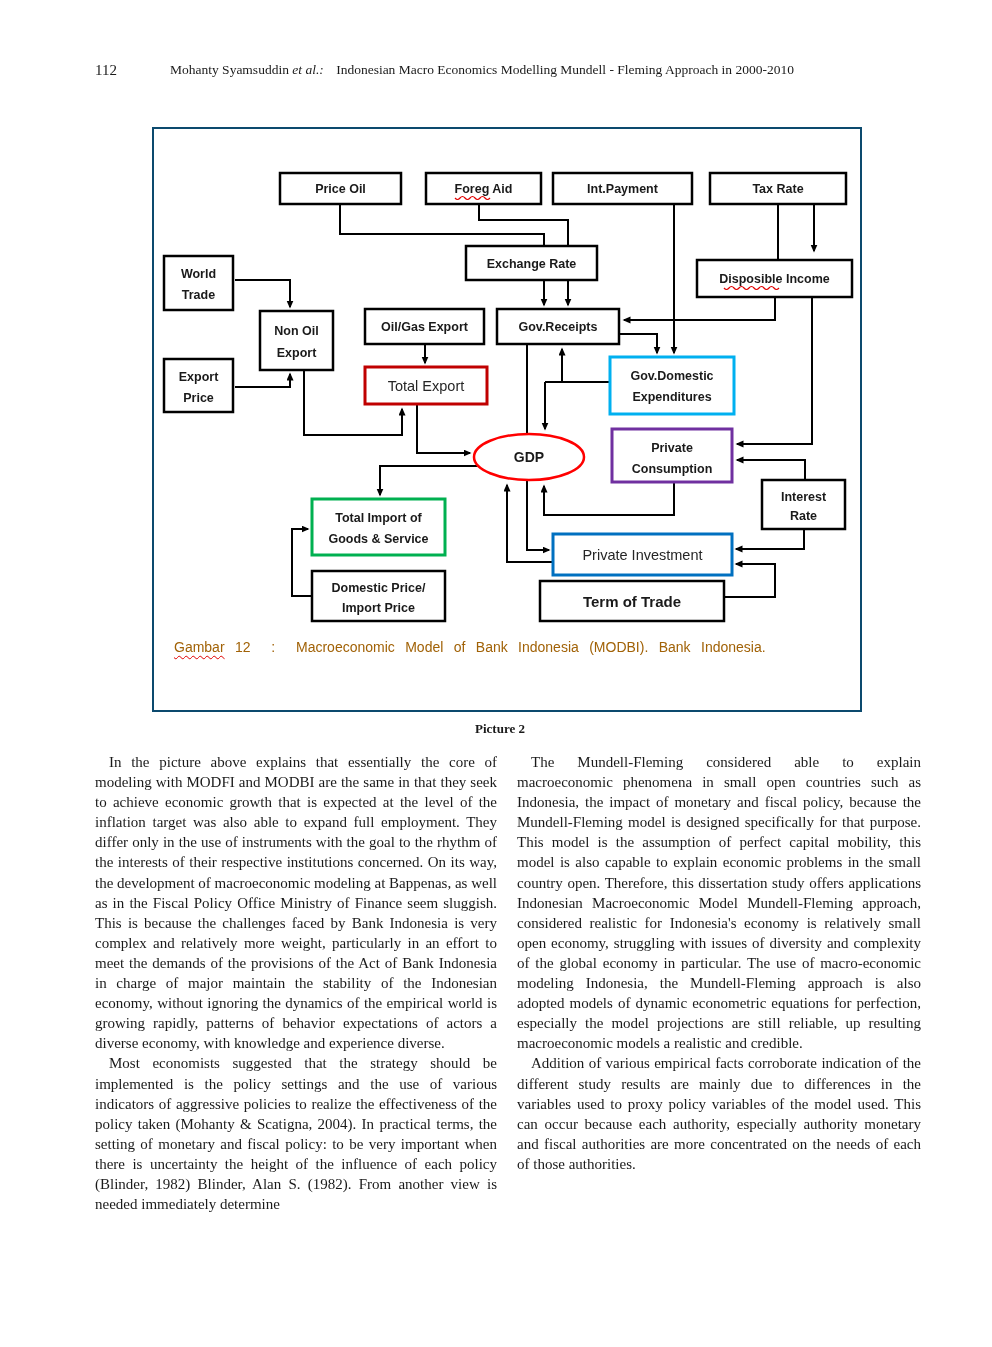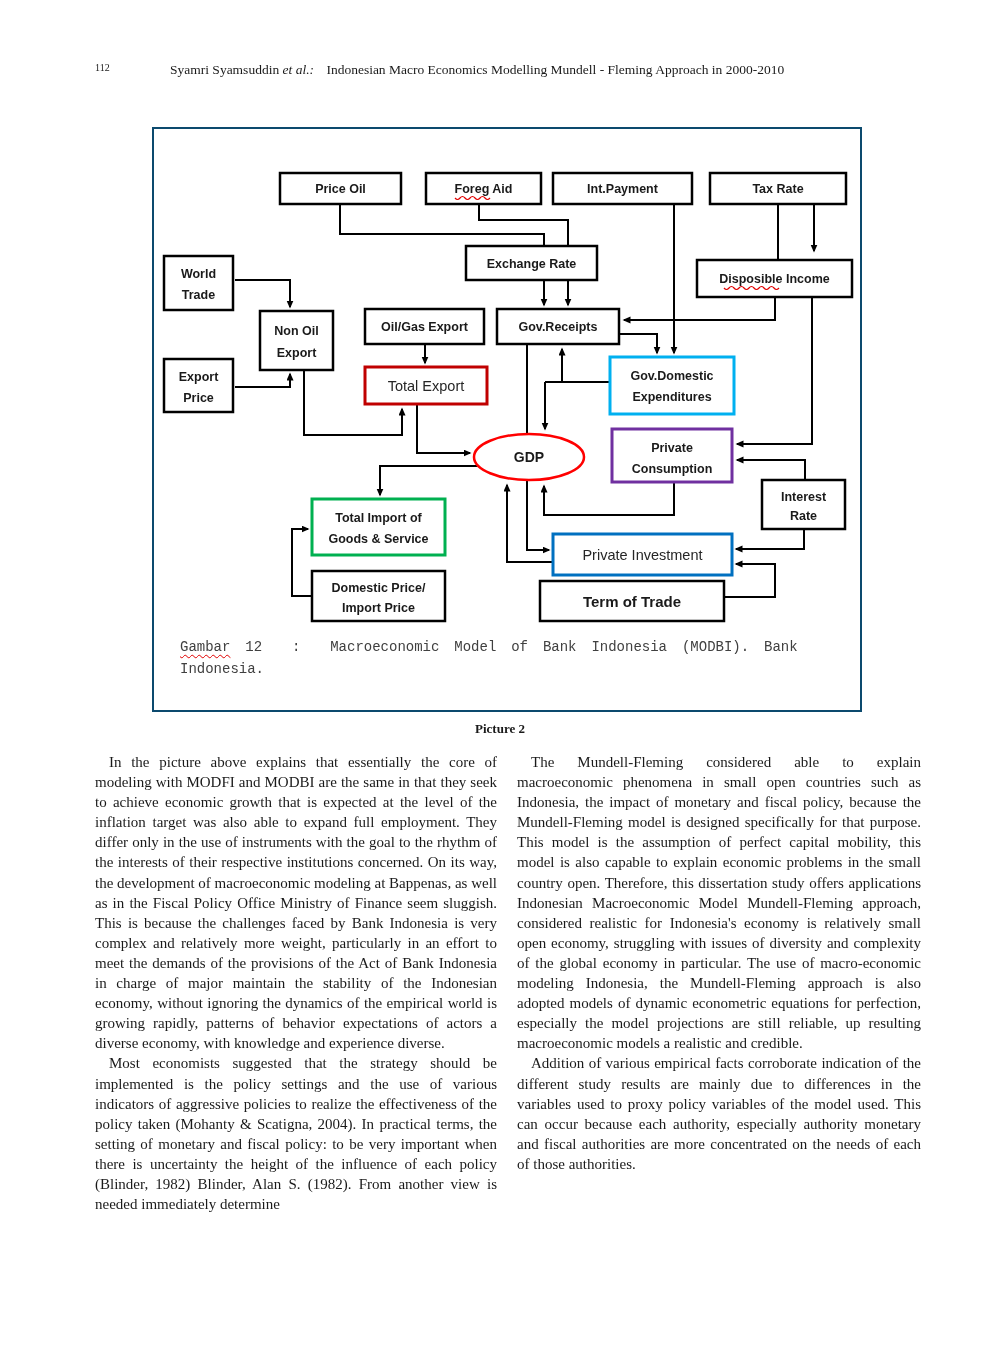--- a/index.html
+++ b/index.html
@@ -1,27 +1,27 @@
 <!DOCTYPE html>
 <html><head>
 <meta charset="utf-8">
 <style>
   html,body{margin:0;padding:0;background:#ffffff;}
   #page{position:relative;width:992px;height:1347px;background:#ffffff;overflow:hidden;
         font-family:"Liberation Serif", serif;color:#1a1a1a;}
   
-  #pagenum{position:absolute;left:95px;top:62px;font-size:10px;}
+  #pagenum{position:absolute;left:95px;top:62px;font-size:15px;}
   #runhead{position:absolute;left:170px;top:62px;font-size:13.5px;white-space:nowrap;}
   #runhead .etal{font-style:italic;}
   #runhead .htitle{margin-left:9px;}
   
   #figure{position:absolute;left:152px;top:127px;width:706px;height:581px;
           border:2px solid #0c4a6e;background:#fff;}
-  #figcaption{margin:6px 8px 0 26px;font-family:Liberation Mono, monospace;
-              font-size:14px;line-height:22px;color:#404040;}
+  #figcaption{margin:6px 8px 0 20px;font-family:Liberation Sans, sans-serif;
+              font-size:14px;line-height:22px;color:#a16207;}
   #figcaption .l1{word-spacing:6.5px;}
   #figcaption .l2{word-spacing:3px;}
   .wavy{text-decoration-line:underline;text-decoration-style:wavy;
         text-decoration-color:#e00000;text-decoration-thickness:1px;text-underline-offset:3px;}
   
   #piclabel{position:absolute;left:4px;top:721px;width:992px;text-align:center;
             font-weight:bold;font-size:13px;}
   
   .col{position:absolute;top:752px;font-size:15px;line-height:20.1px;text-align:justify;}
   #col1{left:95px;width:402px;}
@@ -30,21 +30,21 @@
   .col p.ind{text-indent:14px;}
   svg text{font-family:"Liberation Sans", sans-serif;}
 </style>
 </head>
 <body>
 
 <div id="page">
 
   <div id="pagenum">112</div>
   <div id="runhead">
-    <span>Syamri Syamsuddin</span>
+    <span>Mohanty Syamsuddin</span>
     <span class="etal">et al.:</span>
     <span class="htitle">Indonesian Macro Economics Modelling Mundell - Fleming Approach in 2000-2010</span>
   </div>
 
   <div id="figure">
     <svg width="706" height="497" viewBox="0 0 706 497">
       <defs>
         <marker id="ah" markerWidth="9" markerHeight="8" refX="6.5" refY="3.5" orient="auto" markerUnits="userSpaceOnUse">
           <path d="M0,0 L8,3.5 L0,7 z" fill="#000"></path>
         </marker>

